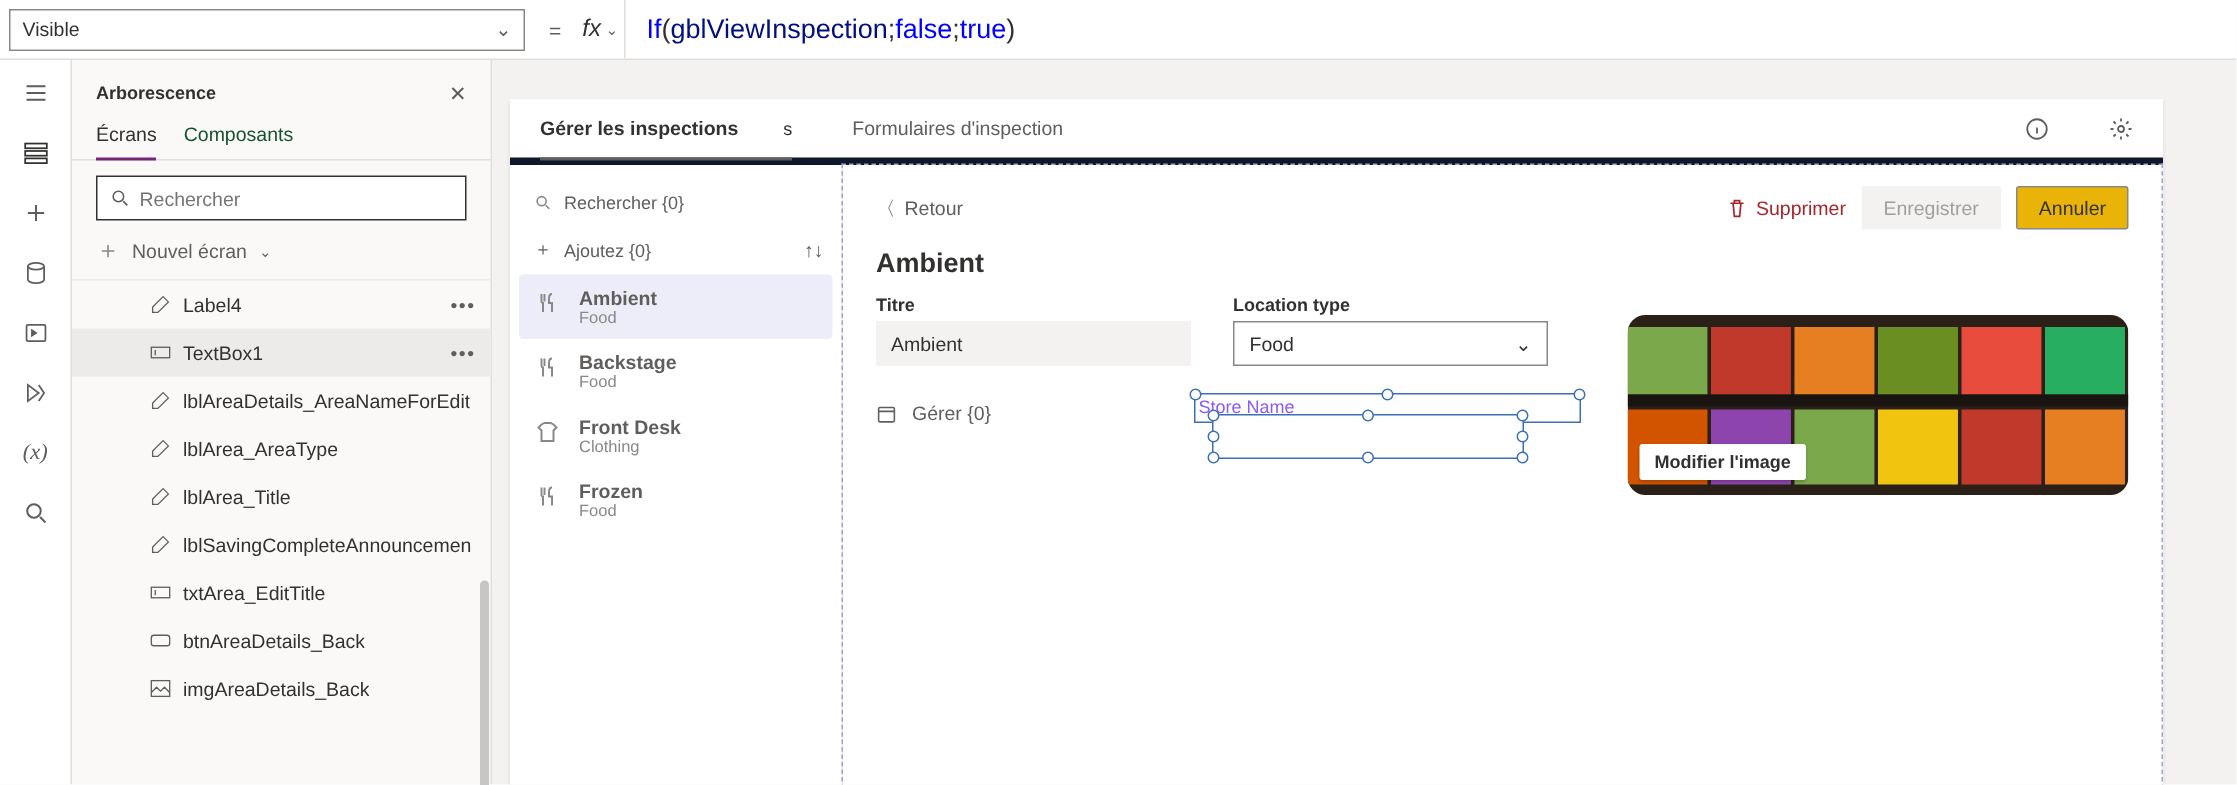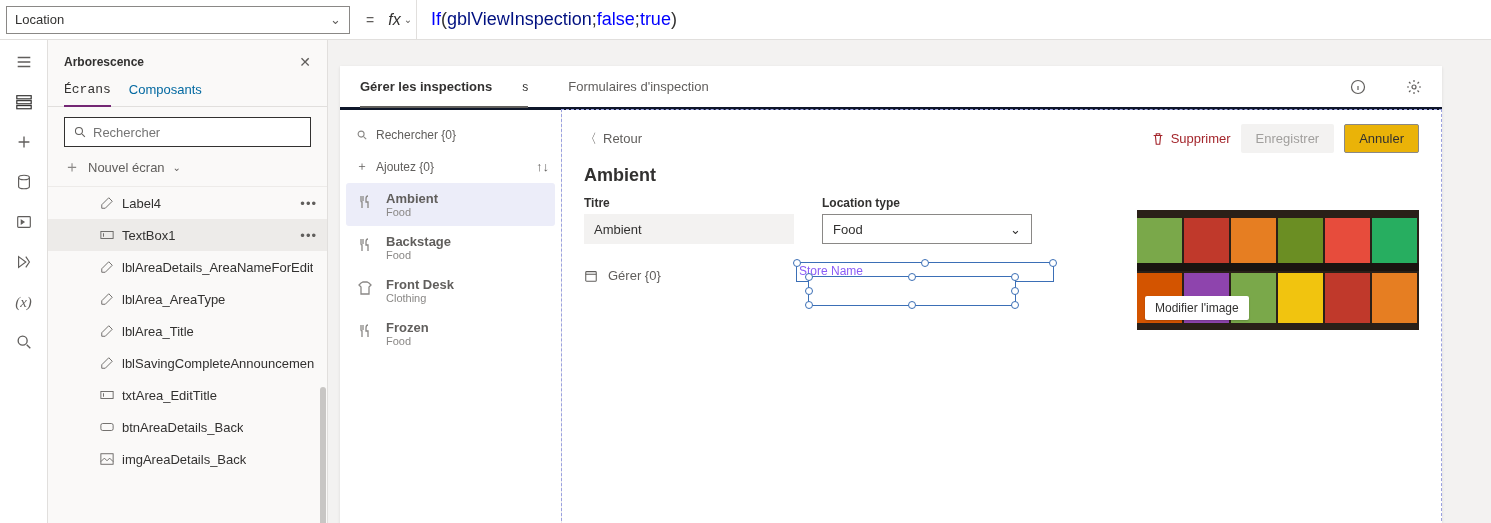--- a/index.html
+++ b/index.html
@@ -25,39 +25,39 @@
   .rail .ico { width: 20px; height: 20px; display: flex; align-items: center; justify-content: center; color: #605e5c; cursor: pointer; }
   .rail .ico.active { color: #323130; }
   .rail svg { width: 18px; height: 18px; }
 
   
   .tree { width: 280px; background: #faf9f8; border-right: 1px solid #e1dfdd; display: flex; flex-direction: column; position: relative; }
   .tree-head { display: flex; align-items: center; justify-content: space-between; padding: 14px 16px 6px; }
   .tree-head h2 { font-size: 12px; font-weight: 600; }
   .tree-head .close { color: #605e5c; cursor: pointer; font-size: 14px; }
   .tree-tabs { display: flex; gap: 18px; padding: 0 16px; border-bottom: 1px solid #e1dfdd; }
-  .tree-tab { padding: 6px 0 8px; font-size: 13px; color: #0369a1; cursor: pointer; }
-  .tree-tab.active { color: #323130; border-bottom: 2px solid #742774; margin-bottom: -1px; font-family: Liberation Mono, monospace; }
+  .tree-tab { padding: 6px 0 8px; font-size: 13px; color: #14532d; cursor: pointer; }
+  .tree-tab.active { color: #323130; border-bottom: 2px solid #742774; margin-bottom: -1px; }
   .tree-search { margin: 10px 16px 6px; display: flex; align-items: center; border: 1px solid #323130; height: 30px; padding: 0 8px; gap: 6px; background: #fff; }
   .tree-search input { border: none; outline: none; flex: 1; font-size: 13px; }
   .new-screen { display: flex; align-items: center; gap: 8px; padding: 4px 16px 8px; color: #605e5c; cursor: pointer; }
   .new-screen .plus { color: #8a8886; font-size: 16px; }
   .new-screen .chev { font-size: 10px; }
   .tree-list { flex: 1; overflow-y: auto; position: relative; border-top: 1px solid #edebe9; }
   .tree-row { display: flex; align-items: center; gap: 8px; height: 32px; padding-left: 52px; padding-right: 10px; cursor: pointer; position: relative; }
   .tree-row.sel { background: #edebe9; }
   .tree-row .dots { margin-left: auto; color: #605e5c; letter-spacing: 1px; }
   .tree-row svg { width: 14px; height: 14px; flex-shrink:0; }
   .tree-row .lbl { white-space: nowrap; overflow: hidden; text-overflow: ellipsis; }
   .tree-scroll-thumb { position: absolute; right: 1px; top: 200px; width: 6px; height: 160px; background: #c8c6c4; border-radius: 3px; }
 
   
   .canvas-wrap { flex: 1; background: #f3f2f1; position: relative; padding: 26px 0 0 12px; }
   .app-card { background: #fff; width: 1102px; height: 460px; box-shadow: 0 1px 3px rgba(0,0,0,.1);}
-  .app-tabs { display: flex; align-items: center; height: 44px; border-bottom: 3px solid #0f172a; padding: 0 20px; gap: 40px; }
+  .app-tabs { display: flex; align-items: center; height: 44px; border-bottom: 5px solid #0f172a; padding: 0 20px; gap: 40px; }
   .app-tab { font-size: 13px; font-weight: 600; color: #605e5c; padding-bottom: 12px; padding-top: 12px; cursor:pointer; display:flex; align-items:baseline; gap:30px;}
   .app-tab.active { color: #323130; border-bottom: 2px solid #605e5c; margin-bottom: -1px; }
   .app-tab .sub { font-weight:400; font-size:12px;}
   .app-tab-plain { font-size: 13px; color: #605e5c; cursor:pointer; }
   .app-tabs .spacer { flex:1; }
   .app-tabs .circ-i, .app-tabs .gear { color: #605e5c; cursor:pointer; width:16px; height:16px; display:flex; align-items:center; justify-content:center; }
 
   .app-body { display:flex; height: calc(100% - 44px); }
   .list-col { width: 222px; border-right: 1px solid #edebe9; padding: 10px 6px; }
   .list-col .row { display:flex; align-items:center; gap:8px; padding: 8px 10px; color:#605e5c; font-size:12px; }
@@ -92,30 +92,30 @@
 
   
   .sel-box { position:absolute; border:1px solid #3b6fb6; }
   .sel-box .lbl { position:absolute; top:0; left:2px; font-size:12px; color:#8b5cf6; line-height: 16px;}
   .handle { position:absolute; width:8px; height:8px; background:#fff; border:1px solid #3b6fb6; border-radius:50%;}
   .h-tl{top:-4px;left:-4px;} .h-tc{top:-4px;left:calc(50% - 4px);} .h-tr{top:-4px;right:-4px;}
   .h-ml{top:calc(50% - 4px);left:-4px;} .h-mr{top:calc(50% - 4px);right:-4px;}
   .h-bl{bottom:-4px;left:-4px;} .h-bc{bottom:-4px;left:calc(50% - 4px);} .h-br{bottom:-4px;right:-4px;}
 
   
-  .img-box { position:absolute; top: 100px; right: 22px; width: 282px; height: 120px; overflow:hidden; border-radius:0;}
+  .img-box { position:absolute; top: 100px; right: 22px; width: 334px; height: 120px; overflow:hidden; border-radius:12px;font-weight:bold;}
   .img-box svg{width:100%;height:100%;}
   .img-btn { position:absolute; left:8px; bottom:10px; background:#fff; padding:5px 10px; font-size:12px; border-radius:2px; cursor:pointer; box-shadow:0 1px 2px rgba(0,0,0,.2);}
 </style>
 </head>
 <body>
 
 <div class="formula-bar">
   <div class="prop-dd">
-    <span>Location</span>
+    <span>Visible</span>
     <span class="chev">⌄</span>
   </div>
   <span class="eq">=</span>
   <div class="fx">
     <span>fx</span>
     <span class="chev">⌄</span>
   </div>
   <div class="formula-input">
     <span class="tok-fn">If</span>
       <span class="tok-p">(</span>

